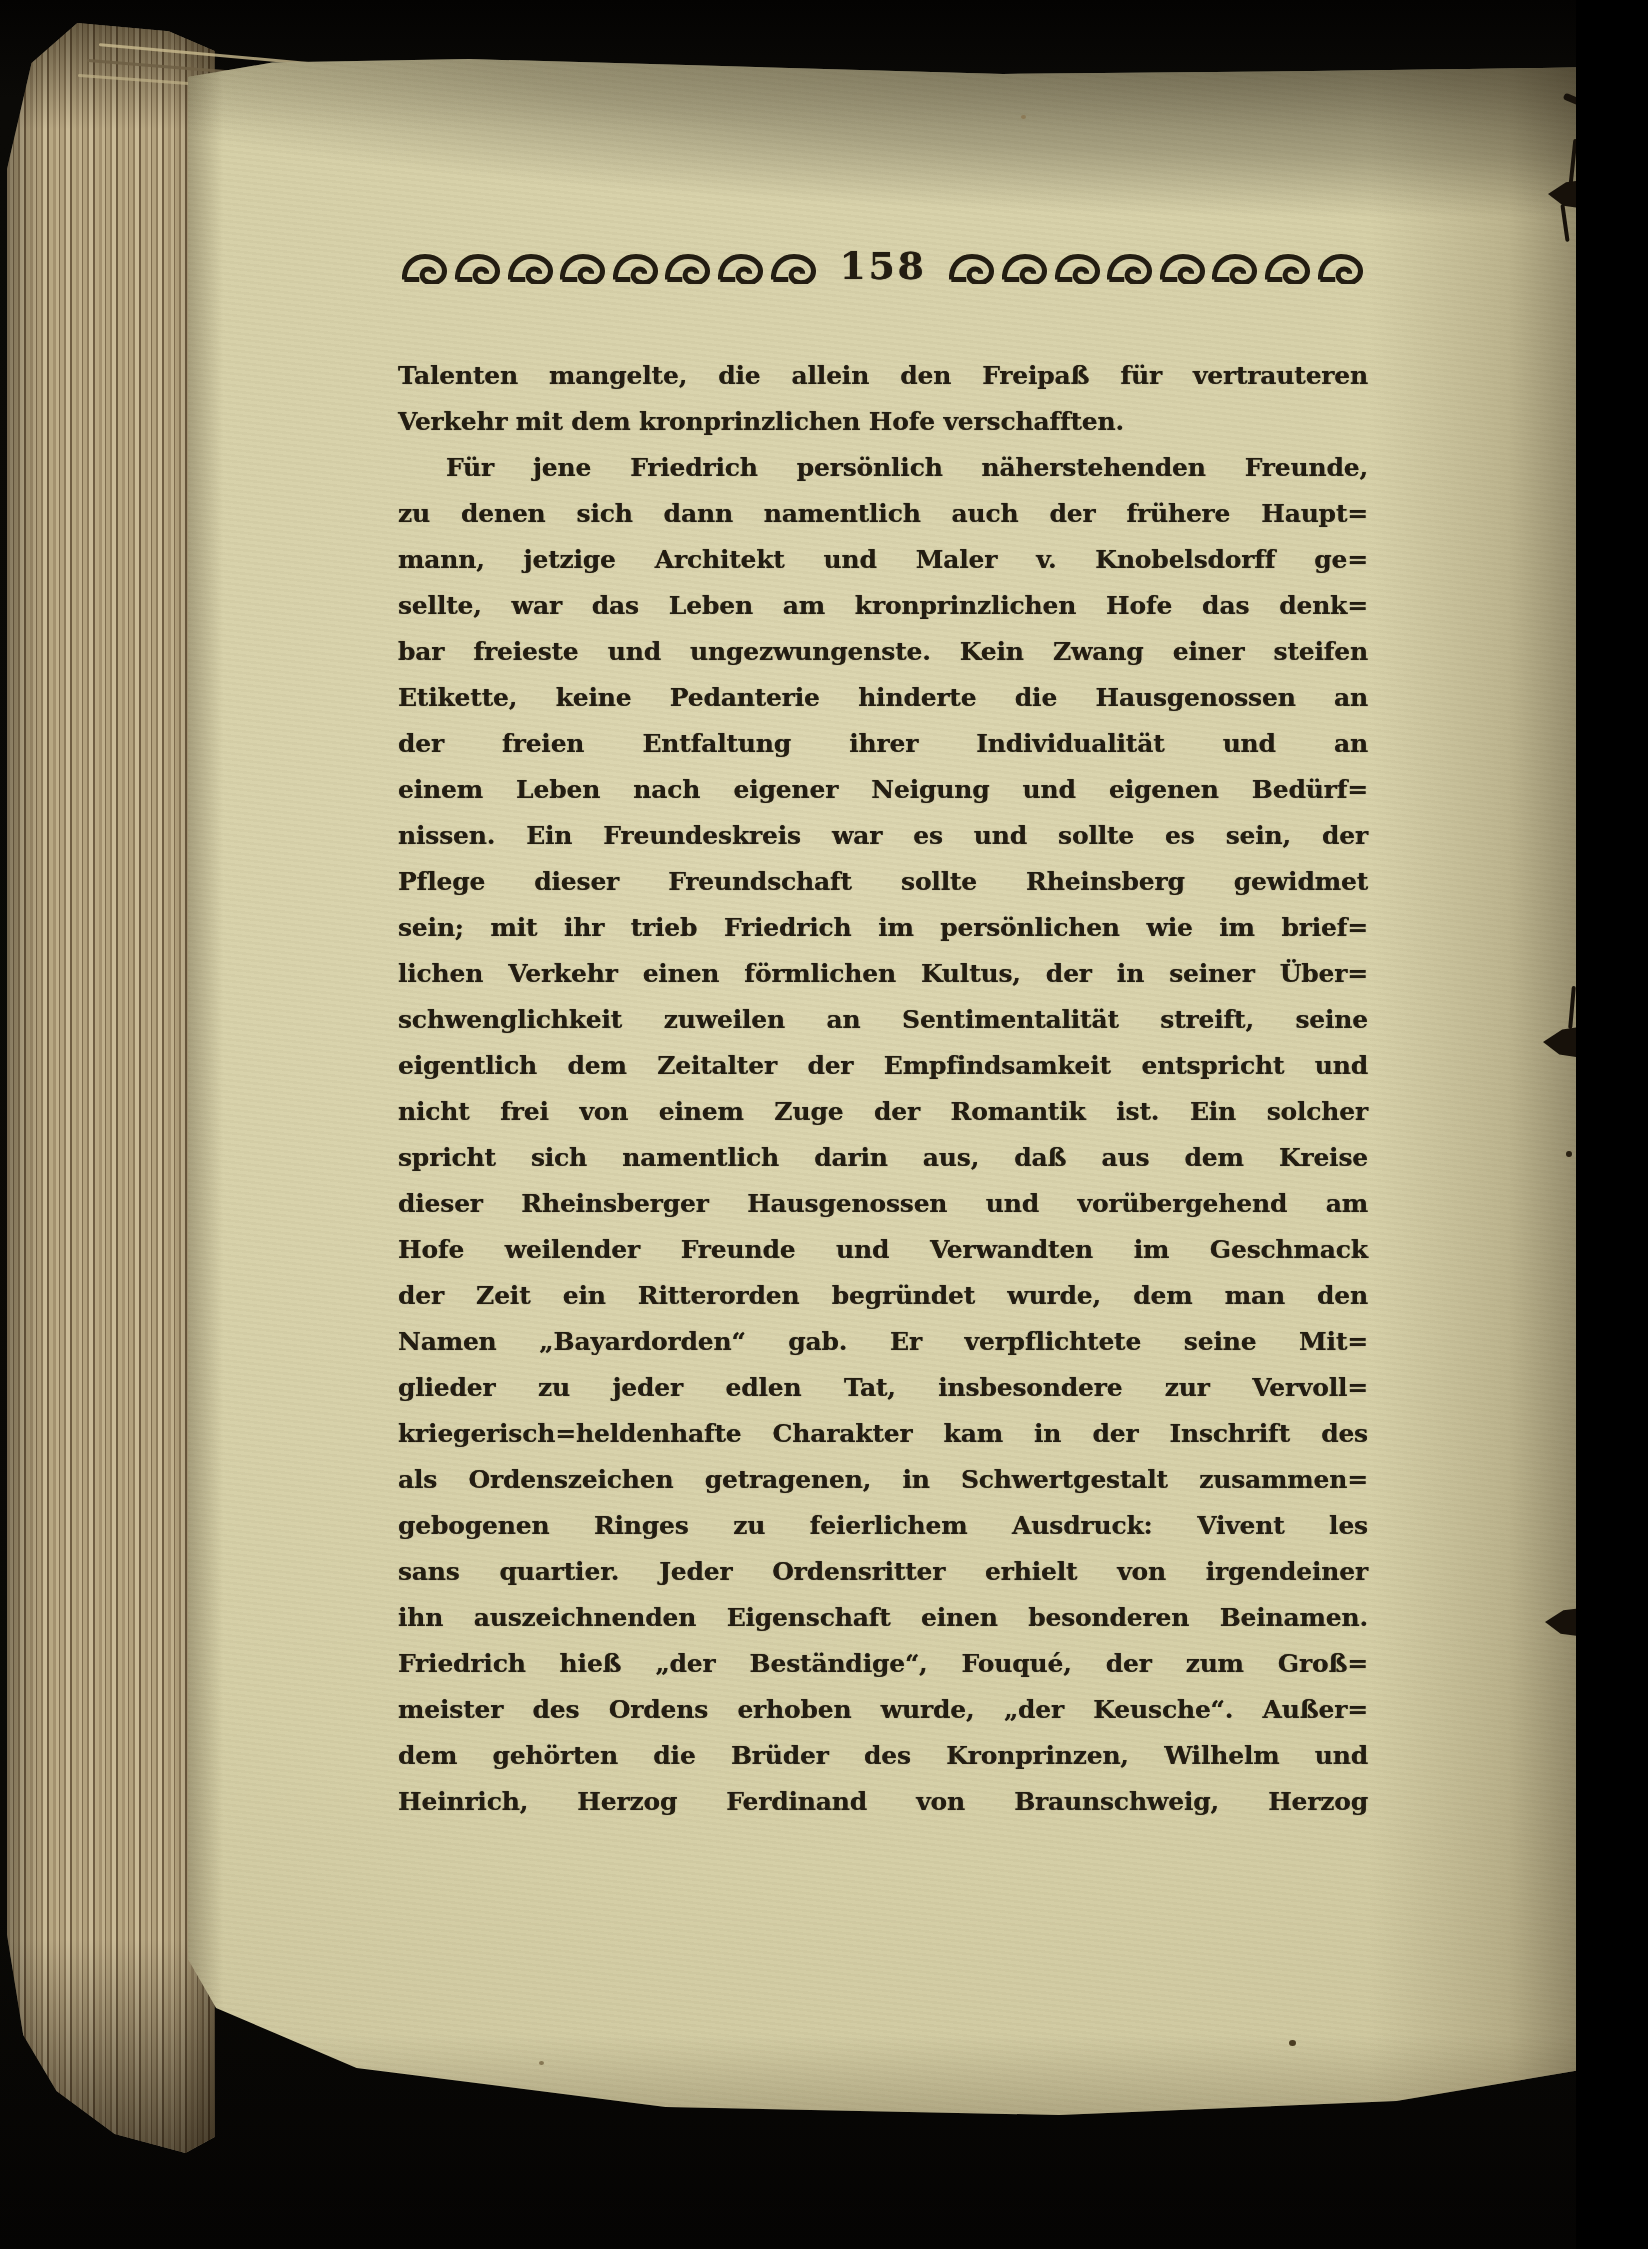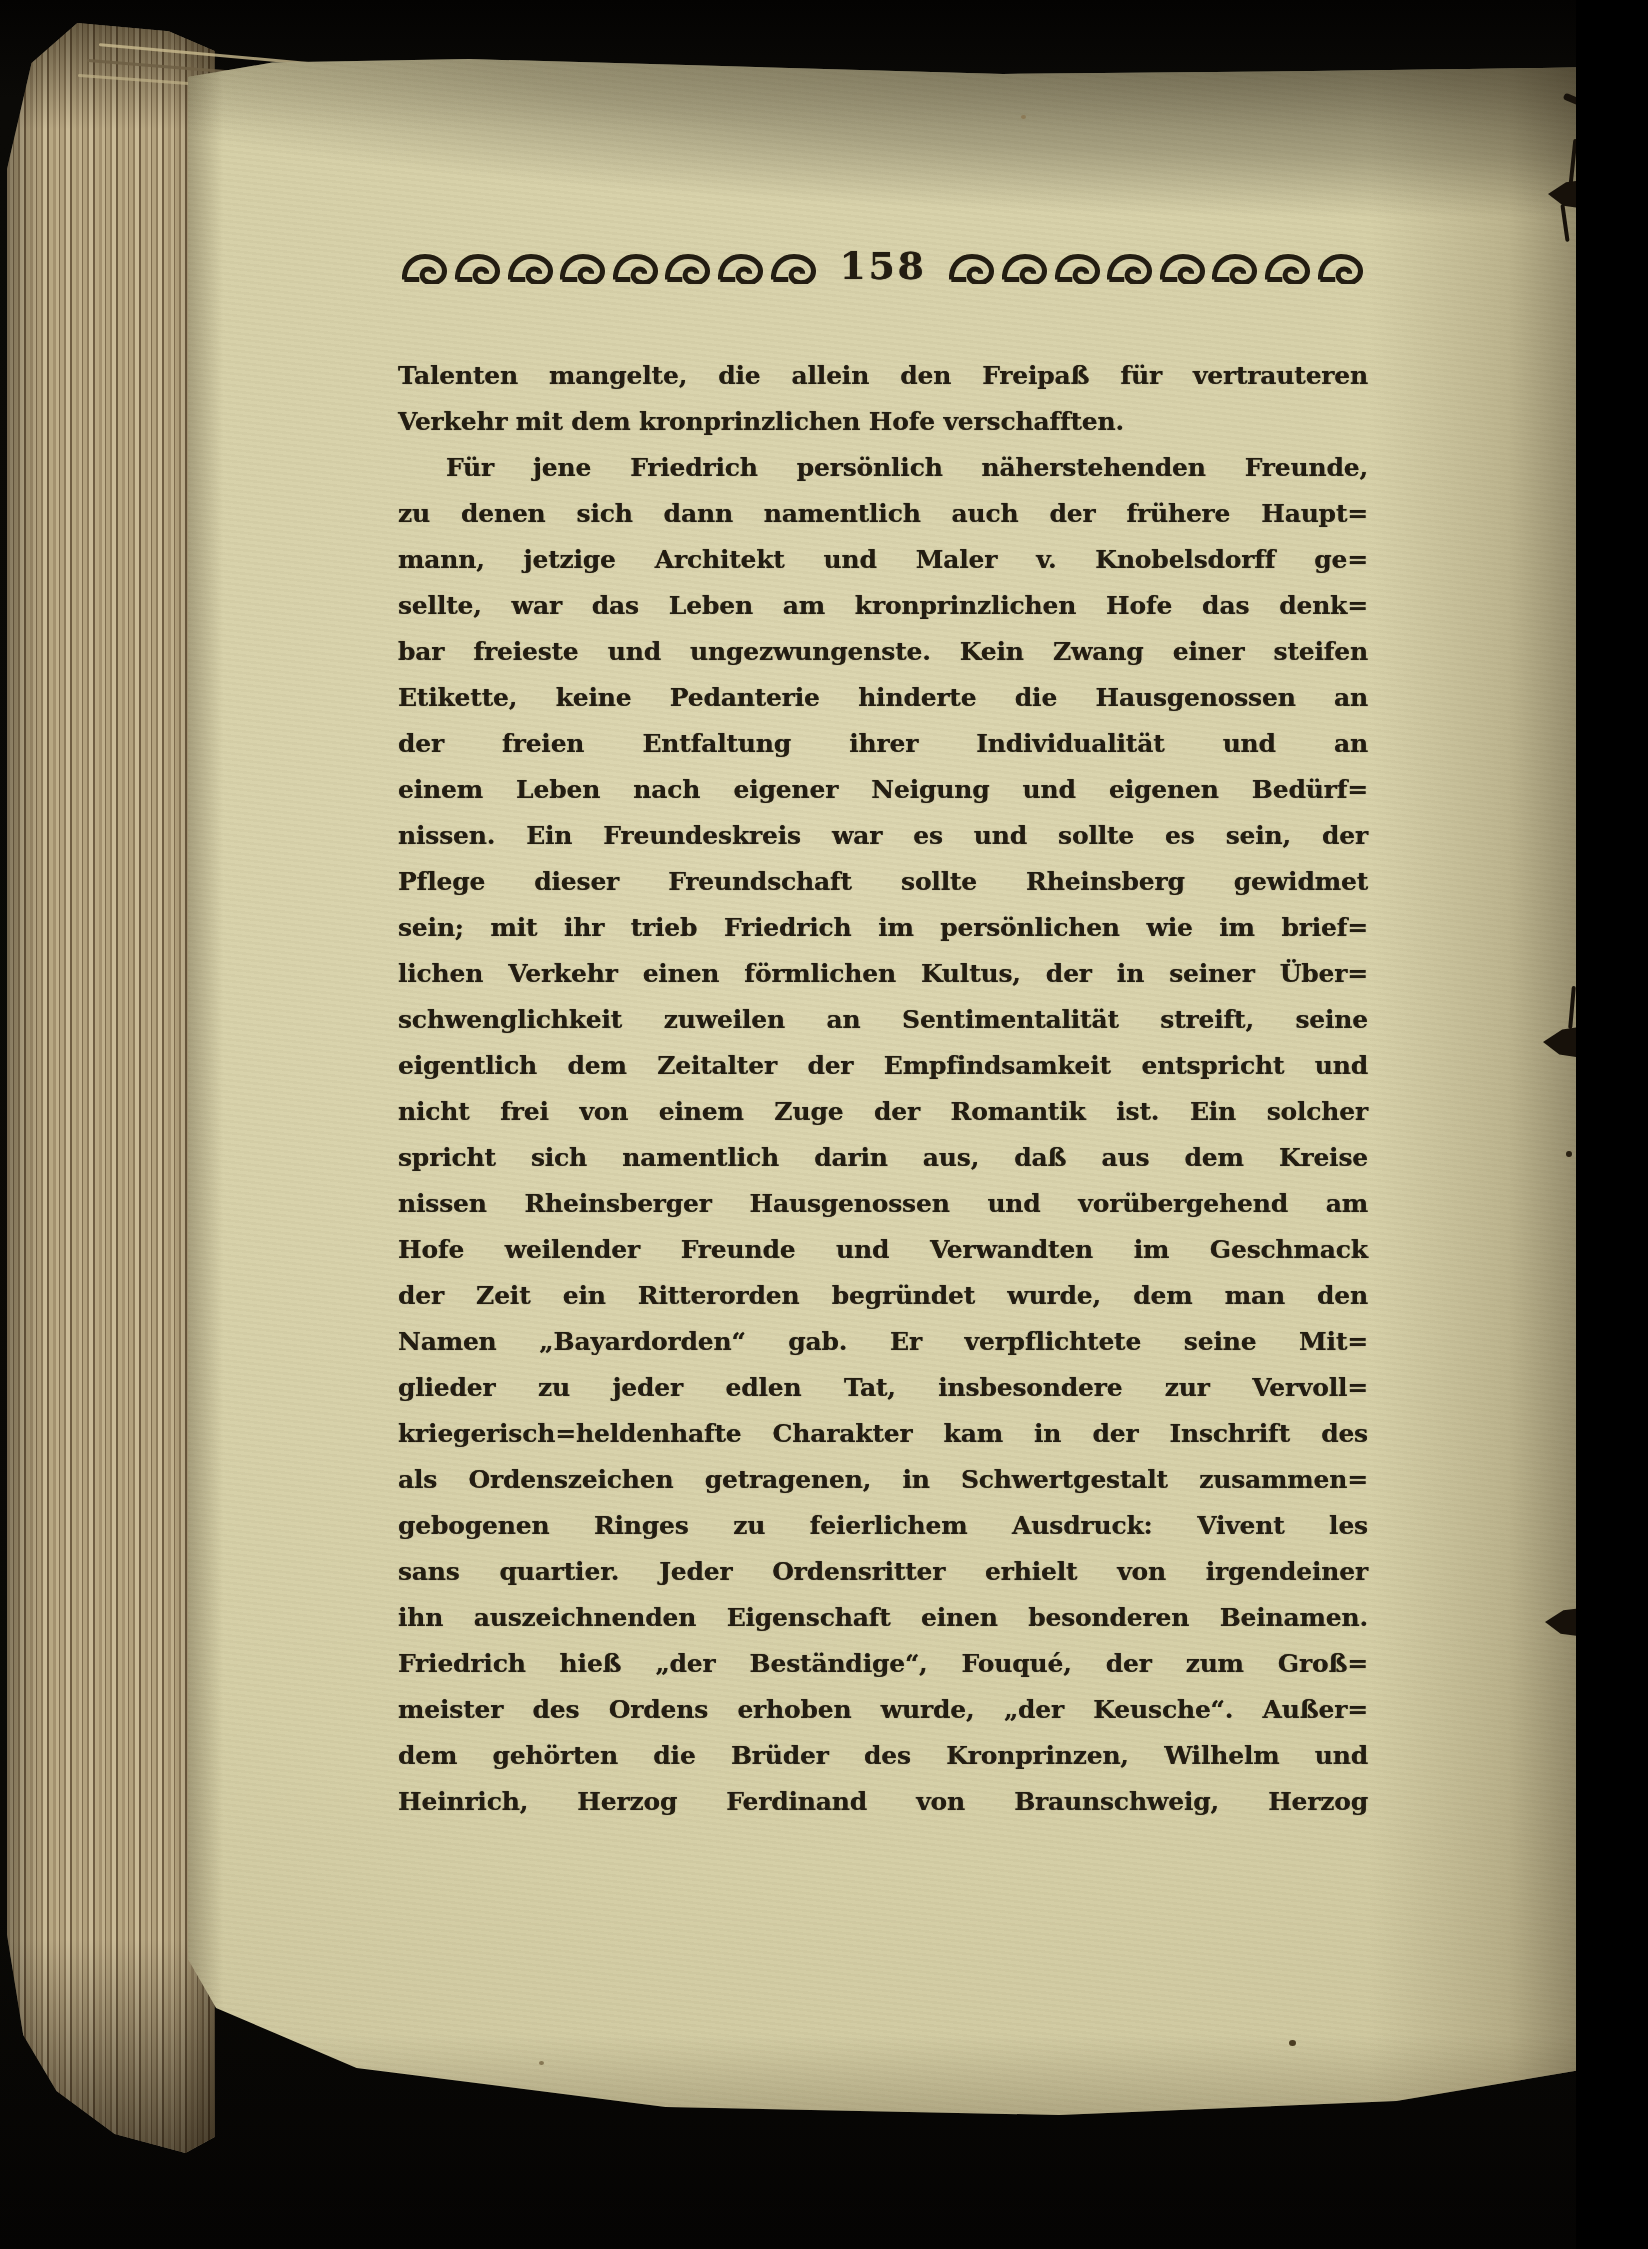--- a/index.html
+++ b/index.html
@@ -194,21 +194,21 @@
         <div class="line">der freien Entfaltung ihrer Individualität und an</div>
         <div class="line">einem Leben nach eigener Neigung und eigenen Bedürf=</div>
         <div class="line">nissen. Ein Freundeskreis war es und sollte es sein, der</div>
         <div class="line">Pflege dieser Freundschaft sollte Rheinsberg gewidmet</div>
         <div class="line">sein; mit ihr trieb Friedrich im persönlichen wie im brief=</div>
         <div class="line">lichen Verkehr einen förmlichen Kultus, der in seiner Über=</div>
         <div class="line">schwenglichkeit zuweilen an Sentimentalität streift, seine</div>
         <div class="line">eigentlich dem Zeitalter der Empfindsamkeit entspricht und</div>
         <div class="line">nicht frei von einem Zuge der Romantik ist. Ein solcher</div>
         <div class="line">spricht sich namentlich darin aus, daß aus dem Kreise</div>
-        <div class="line">nissen Rheinsberger Hausgenossen und vorübergehend am</div>
+        <div class="line">dieser Rheinsberger Hausgenossen und vorübergehend am</div>
         <div class="line">Hofe weilender Freunde und Verwandten im Geschmack</div>
         <div class="line">der Zeit ein Ritterorden begründet wurde, dem man den</div>
         <div class="line">Namen „Bayardorden“ gab. Er verpflichtete seine Mit=</div>
         <div class="line">glieder zu jeder edlen Tat, insbesondere zur Vervoll=</div>
         <div class="line">kriegerisch=heldenhafte Charakter kam in der Inschrift des</div>
         <div class="line">als Ordenszeichen getragenen, in Schwertgestalt zusammen=</div>
         <div class="line">gebogenen Ringes zu feierlichem Ausdruck: Vivent les</div>
         <div class="line">sans quartier. Jeder Ordensritter erhielt von irgendeiner</div>
         <div class="line">ihn auszeichnenden Eigenschaft einen besonderen Beinamen.</div>
         <div class="line">Friedrich hieß „der Beständige“, Fouqué, der zum Groß=</div>

